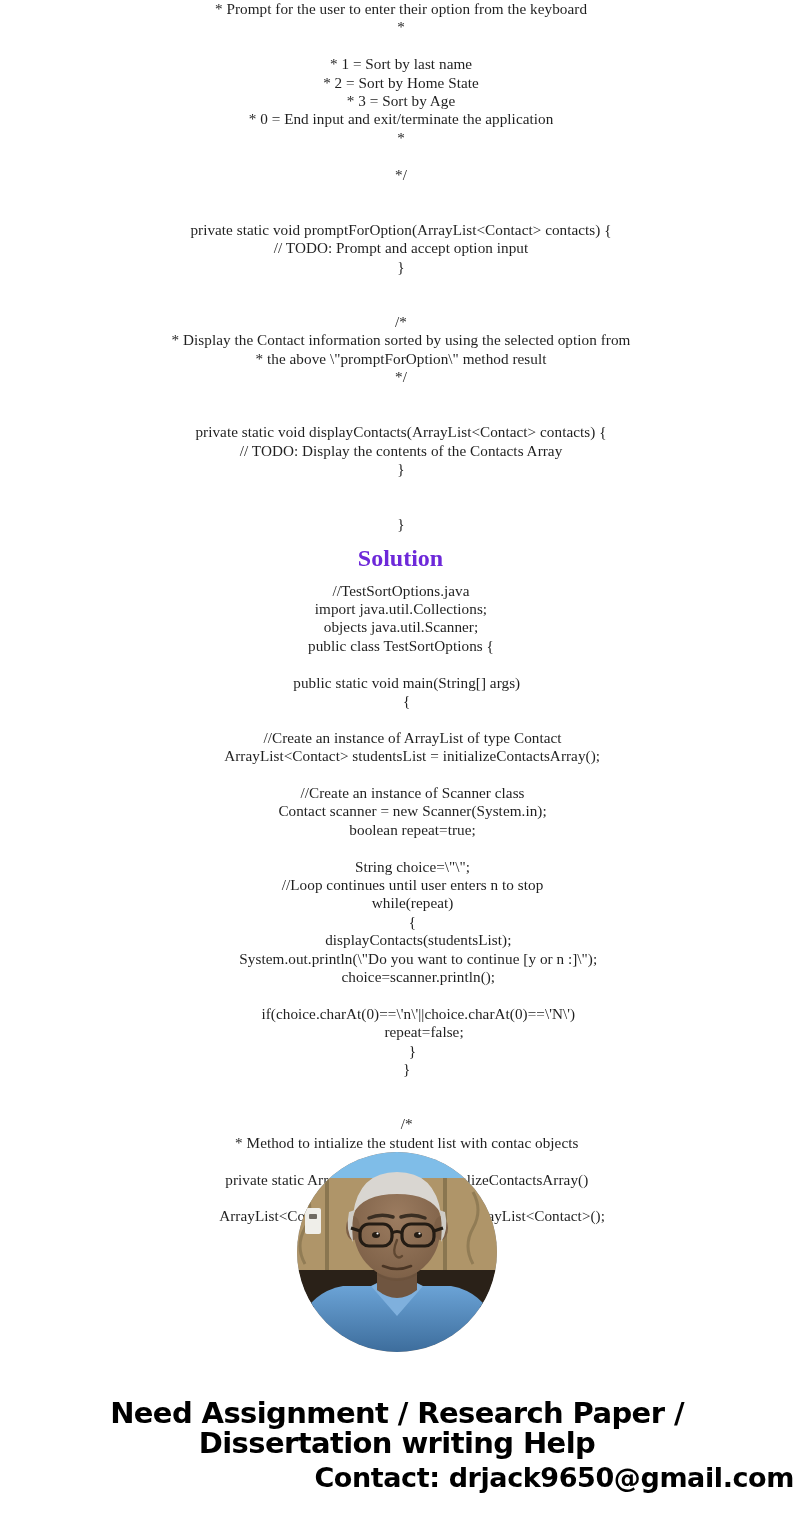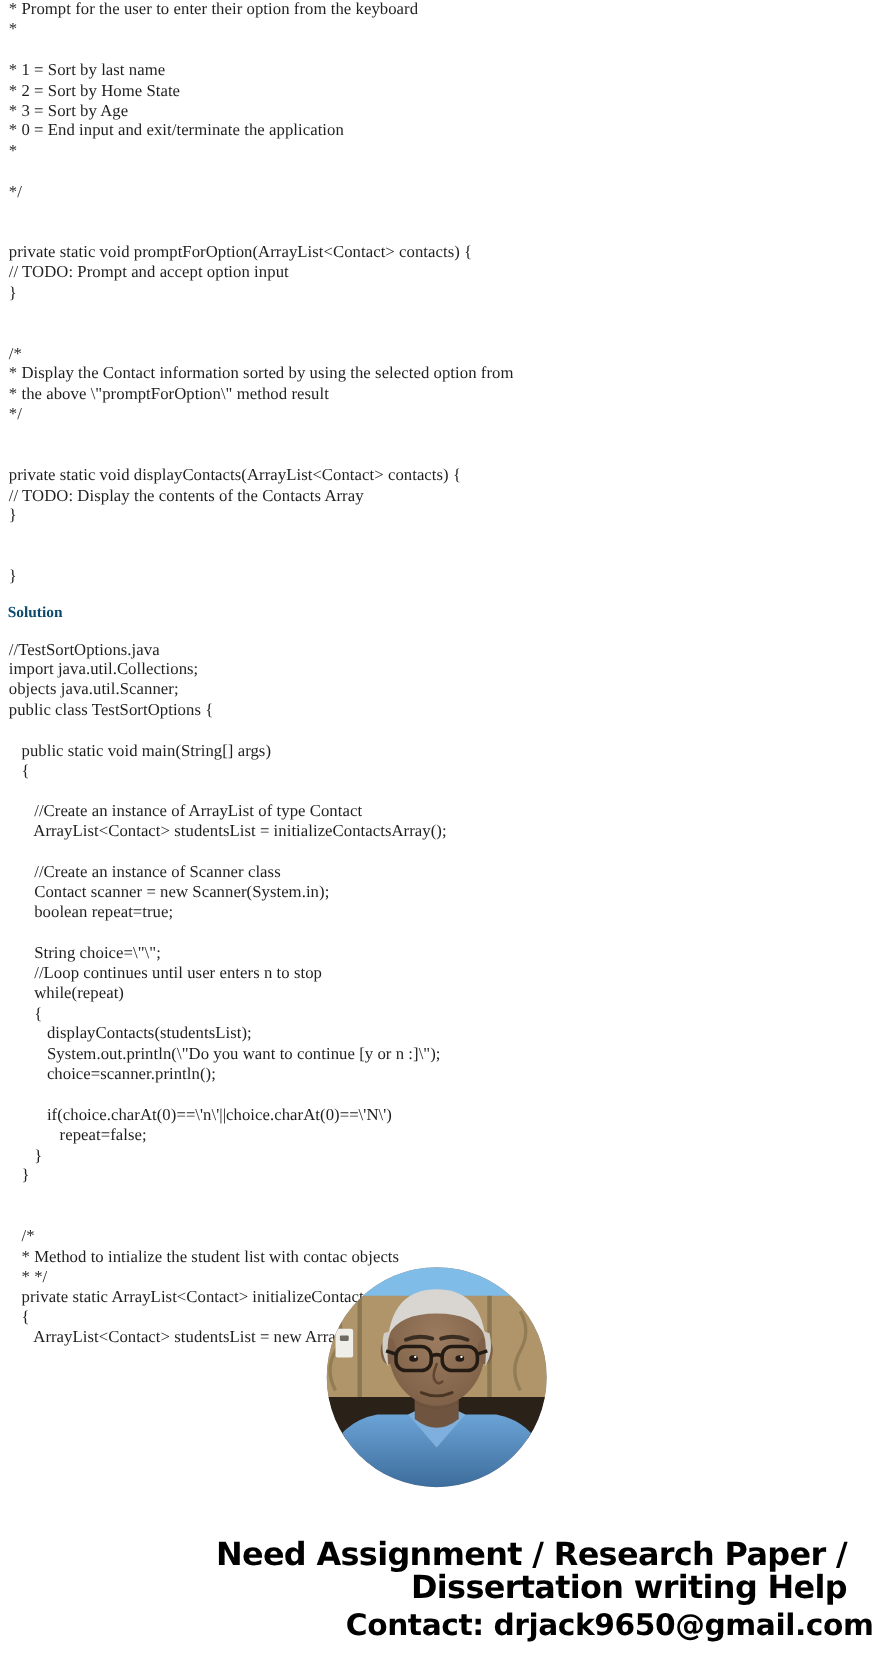--- a/index.html
+++ b/index.html
@@ -16,45 +16,46 @@
     color: #1a1a1a;
     overflow: hidden;
   }
 
   
   #content {
     position: absolute;
     left: 0;
     top: 0;
     width: 794px;
+    text-align: center;
   }
 
   .line {
     font-family: "Liberation Serif", "DejaVu Serif", serif;
     font-size: 15.2px;
     line-height: 18.4px;
     white-space: pre;
     padding-left: 8px;
     color: #1f1f1f;
     letter-spacing: 0.05px;
   }
 
   .line.blank {
     height: 18.4px;
   }
   .gap-md { height: 12px; }
 
   h2.solution {
     font-family: "Liberation Serif", "DejaVu Serif", serif;
-    font-size: 14px;
+    font-size: 24px;
     font-weight: bold;
     margin: 0;
     padding: 0 0 0 7px;
     line-height: 24px;
-    color: #0c4a6e;
+    color: #6d28d9;
   }
 
   
   #avatar-wrap {
     position: absolute;
     left: 0;
     top: 1152px;
     width: 794px;
     text-align: center;
   }
@@ -78,21 +79,20 @@
     text-align: center;
     font-family: "DejaVu Sans", "Liberation Sans", sans-serif;
     color: #000000;
   }
   .promo-line1 {
     font-size: 29px;
     font-weight: bold;
     line-height: 30px;
     letter-spacing: -0.6px;
     padding: 0 24px;
-    text-align: right;
   }
   .promo-line2 {
     font-size: 27px;
     font-weight: bold;
     line-height: 36px;
     letter-spacing: -0.4px;
     margin-top: 2px;
     text-align: right;
   }
 </style>

